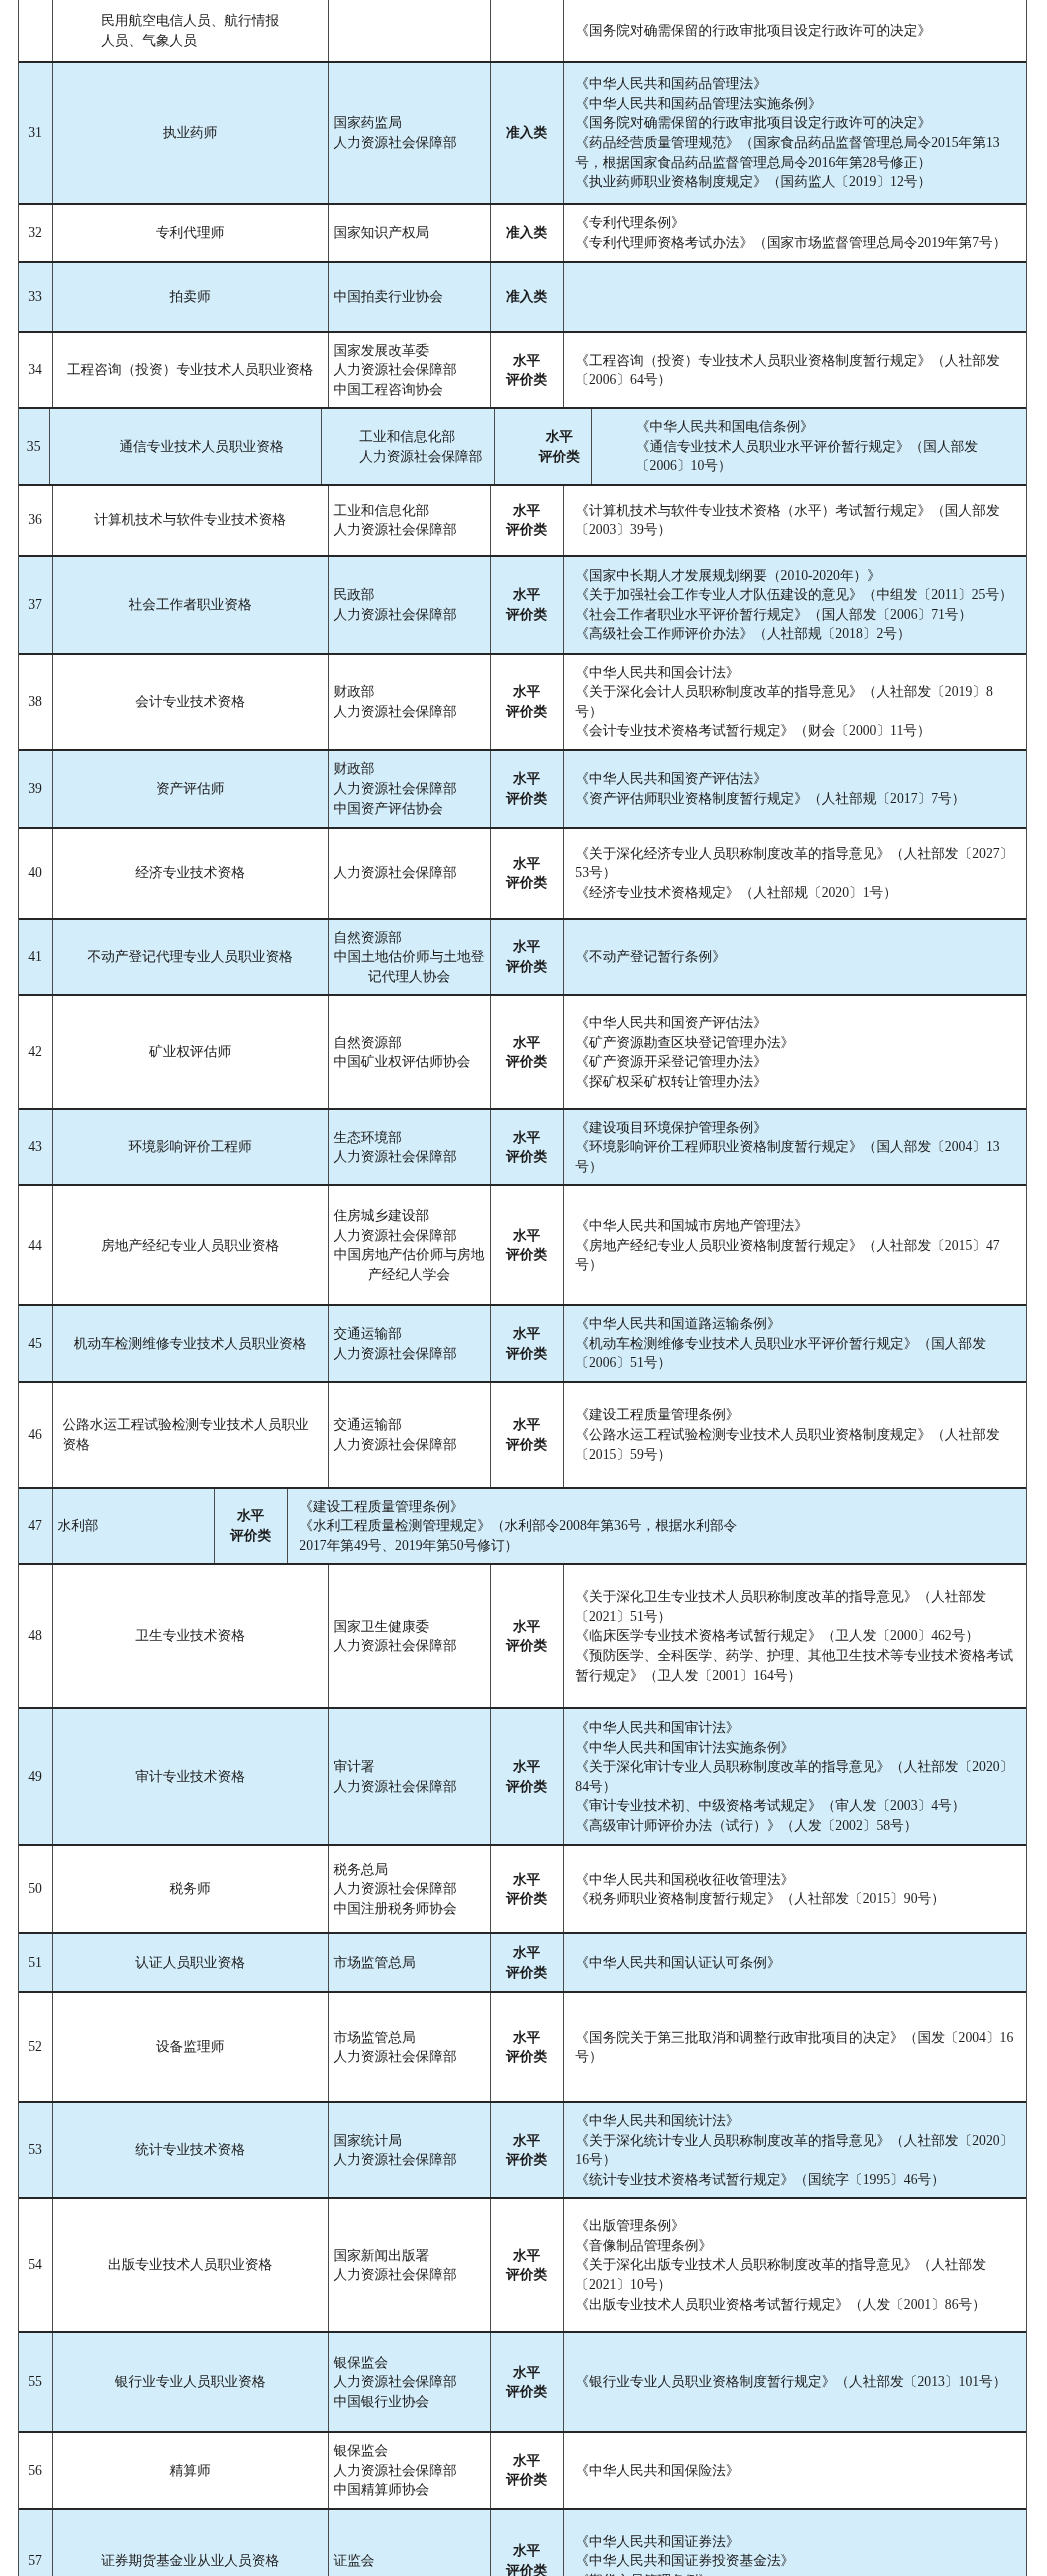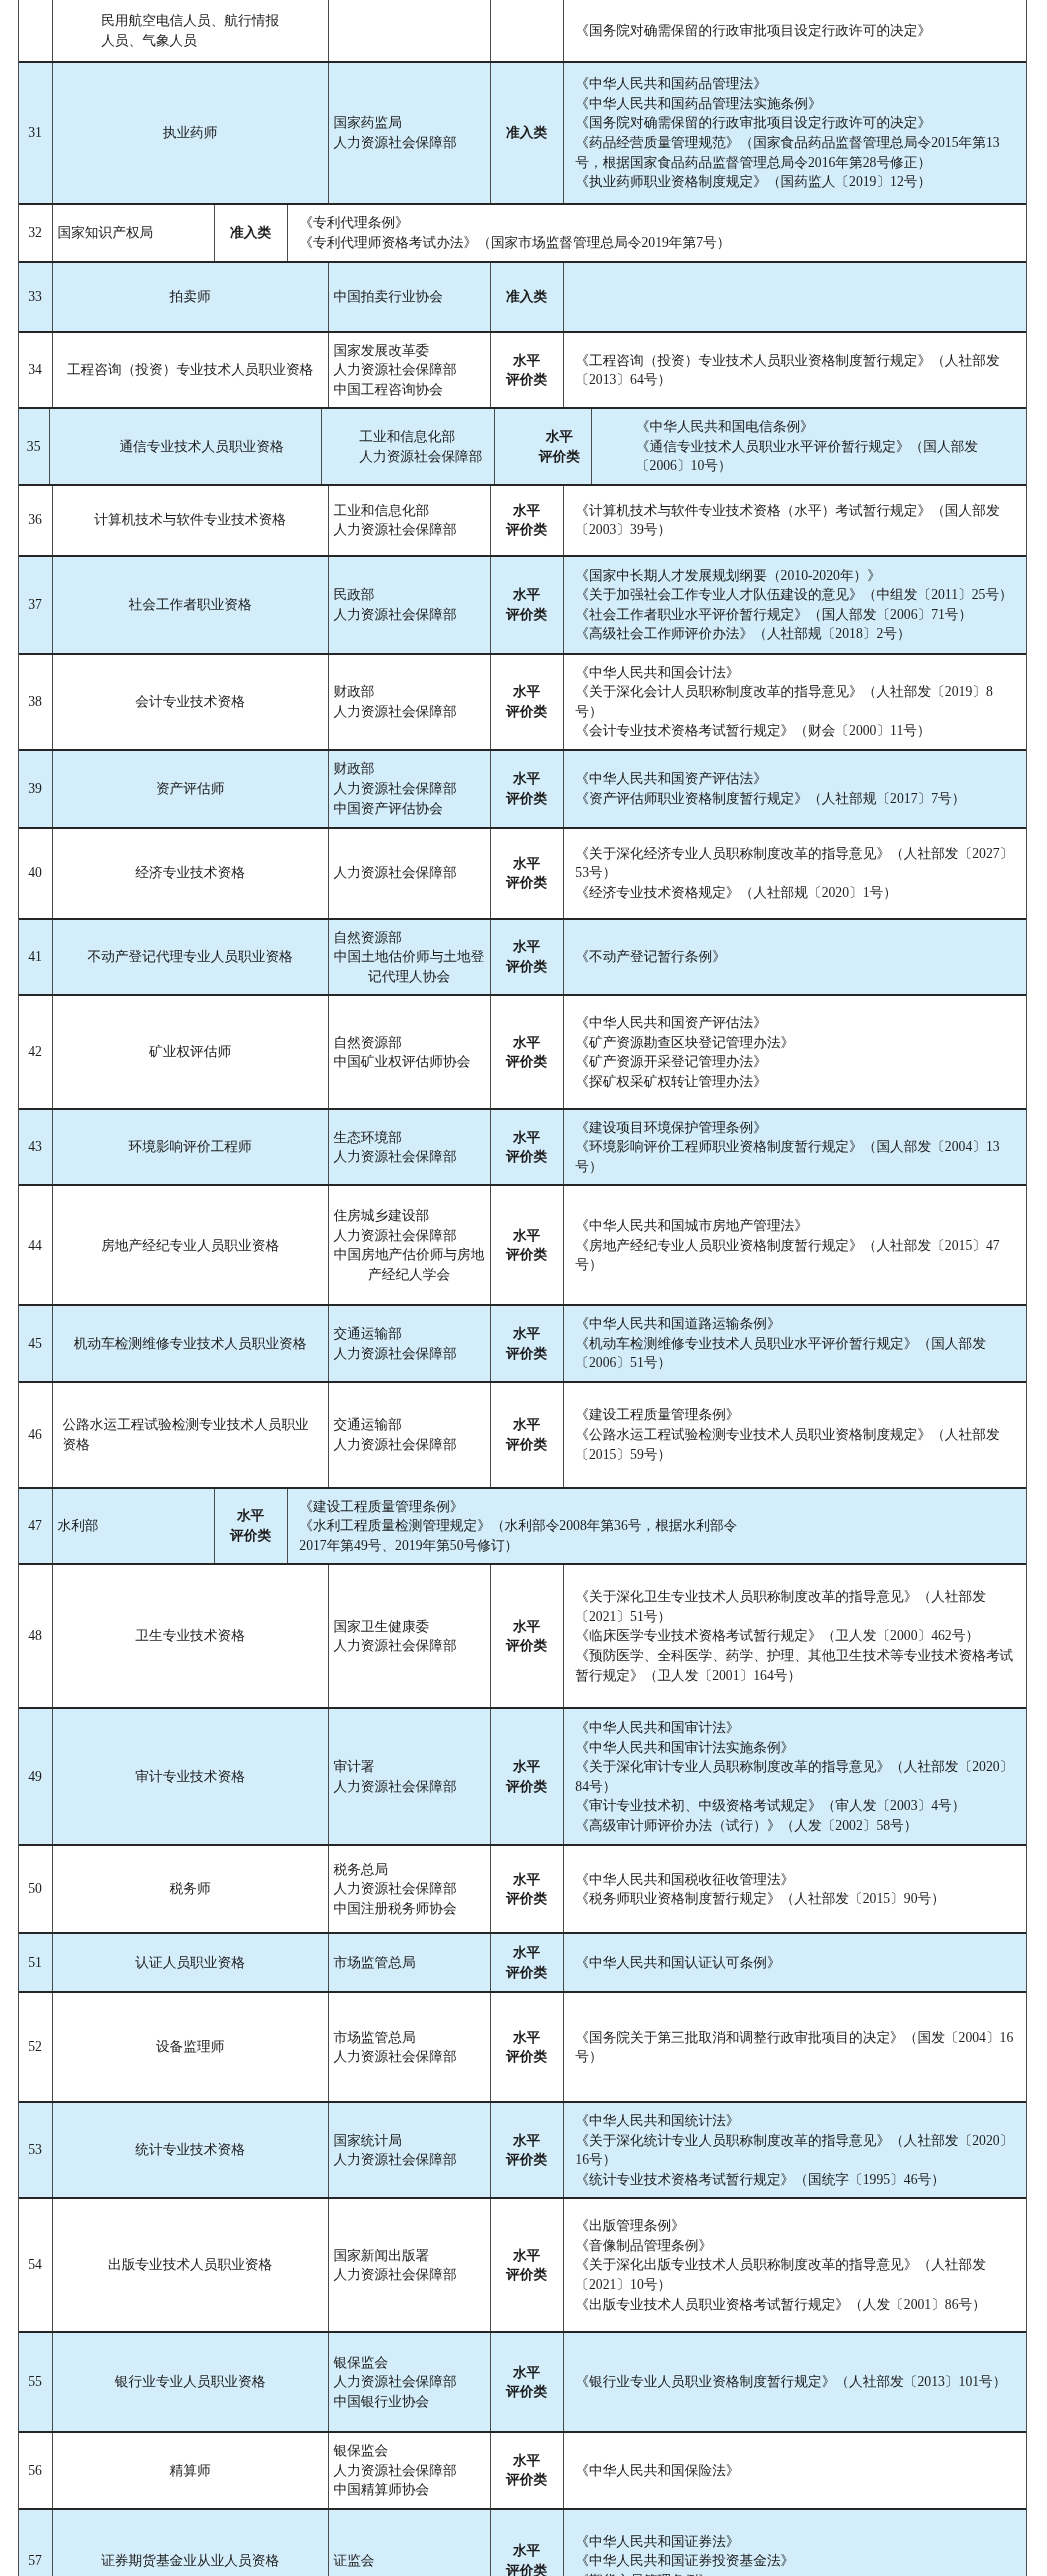--- a/index.html
+++ b/index.html
@@ -77,20 +77,21 @@
       <div class="cell c-basis">
         <span class="basis-line">《中华人民共和国药品管理法》</span>
         <span class="basis-line">《中华人民共和国药品管理法实施条例》</span>
         <span class="basis-line">《国务院对确需保留的行政审批项目设定行政许可的决定》</span>
         <span class="basis-line">《药品经营质量管理规范》（国家食品药品监督管理总局令2015年第13号，根据国家食品药品监督管理总局令2016年第28号修正）</span>
         <span class="basis-line">《执业药师职业资格制度规定》（国药监人〔2019〕12号）</span>
       </div>
     </div>
     <div class="t-row" style="min-height: 56px;">
       <div class="cell c-num">32</div>
+      <div class="cell c-name">专利代理师</div>
       <div class="cell c-dept">
         <span class="dept-line">国家知识产权局</span>
       </div>
       <div class="cell c-cat">准入类</div>
       <div class="cell c-basis">
         <span class="basis-line">《专利代理条例》</span>
         <span class="basis-line">《专利代理师资格考试办法》（国家市场监督管理总局令2019年第7号）</span>
       </div>
     </div>
     <div class="t-row hl" style="min-height: 68px;">
@@ -105,21 +106,21 @@
       <div class="cell c-num">34</div>
       <div class="cell c-name">工程咨询（投资）专业技术人员职业资格</div>
       <div class="cell c-dept">
         <span class="dept-line">国家发展改革委</span>
         <span class="dept-line">人力资源社会保障部</span>
         <span class="dept-line">中国工程咨询协会</span>
       </div>
       <div class="cell c-cat">水平
 评价类</div>
       <div class="cell c-basis">
-        <span class="basis-line">《工程咨询（投资）专业技术人员职业资格制度暂行规定》（人社部发〔2013〕64号）</span>
+        <span class="basis-line">《工程咨询（投资）专业技术人员职业资格制度暂行规定》（人社部发〔2006〕64号）</span>
       </div>
     </div>
     <div class="t-row hl" style="min-height: 70px; gap: 32px;">
       <div class="cell c-num">35</div>
       <div class="cell c-name">通信专业技术人员职业资格</div>
       <div class="cell c-dept">
         <span class="dept-line">工业和信息化部</span>
         <span class="dept-line">人力资源社会保障部</span>
       </div>
       <div class="cell c-cat">水平

